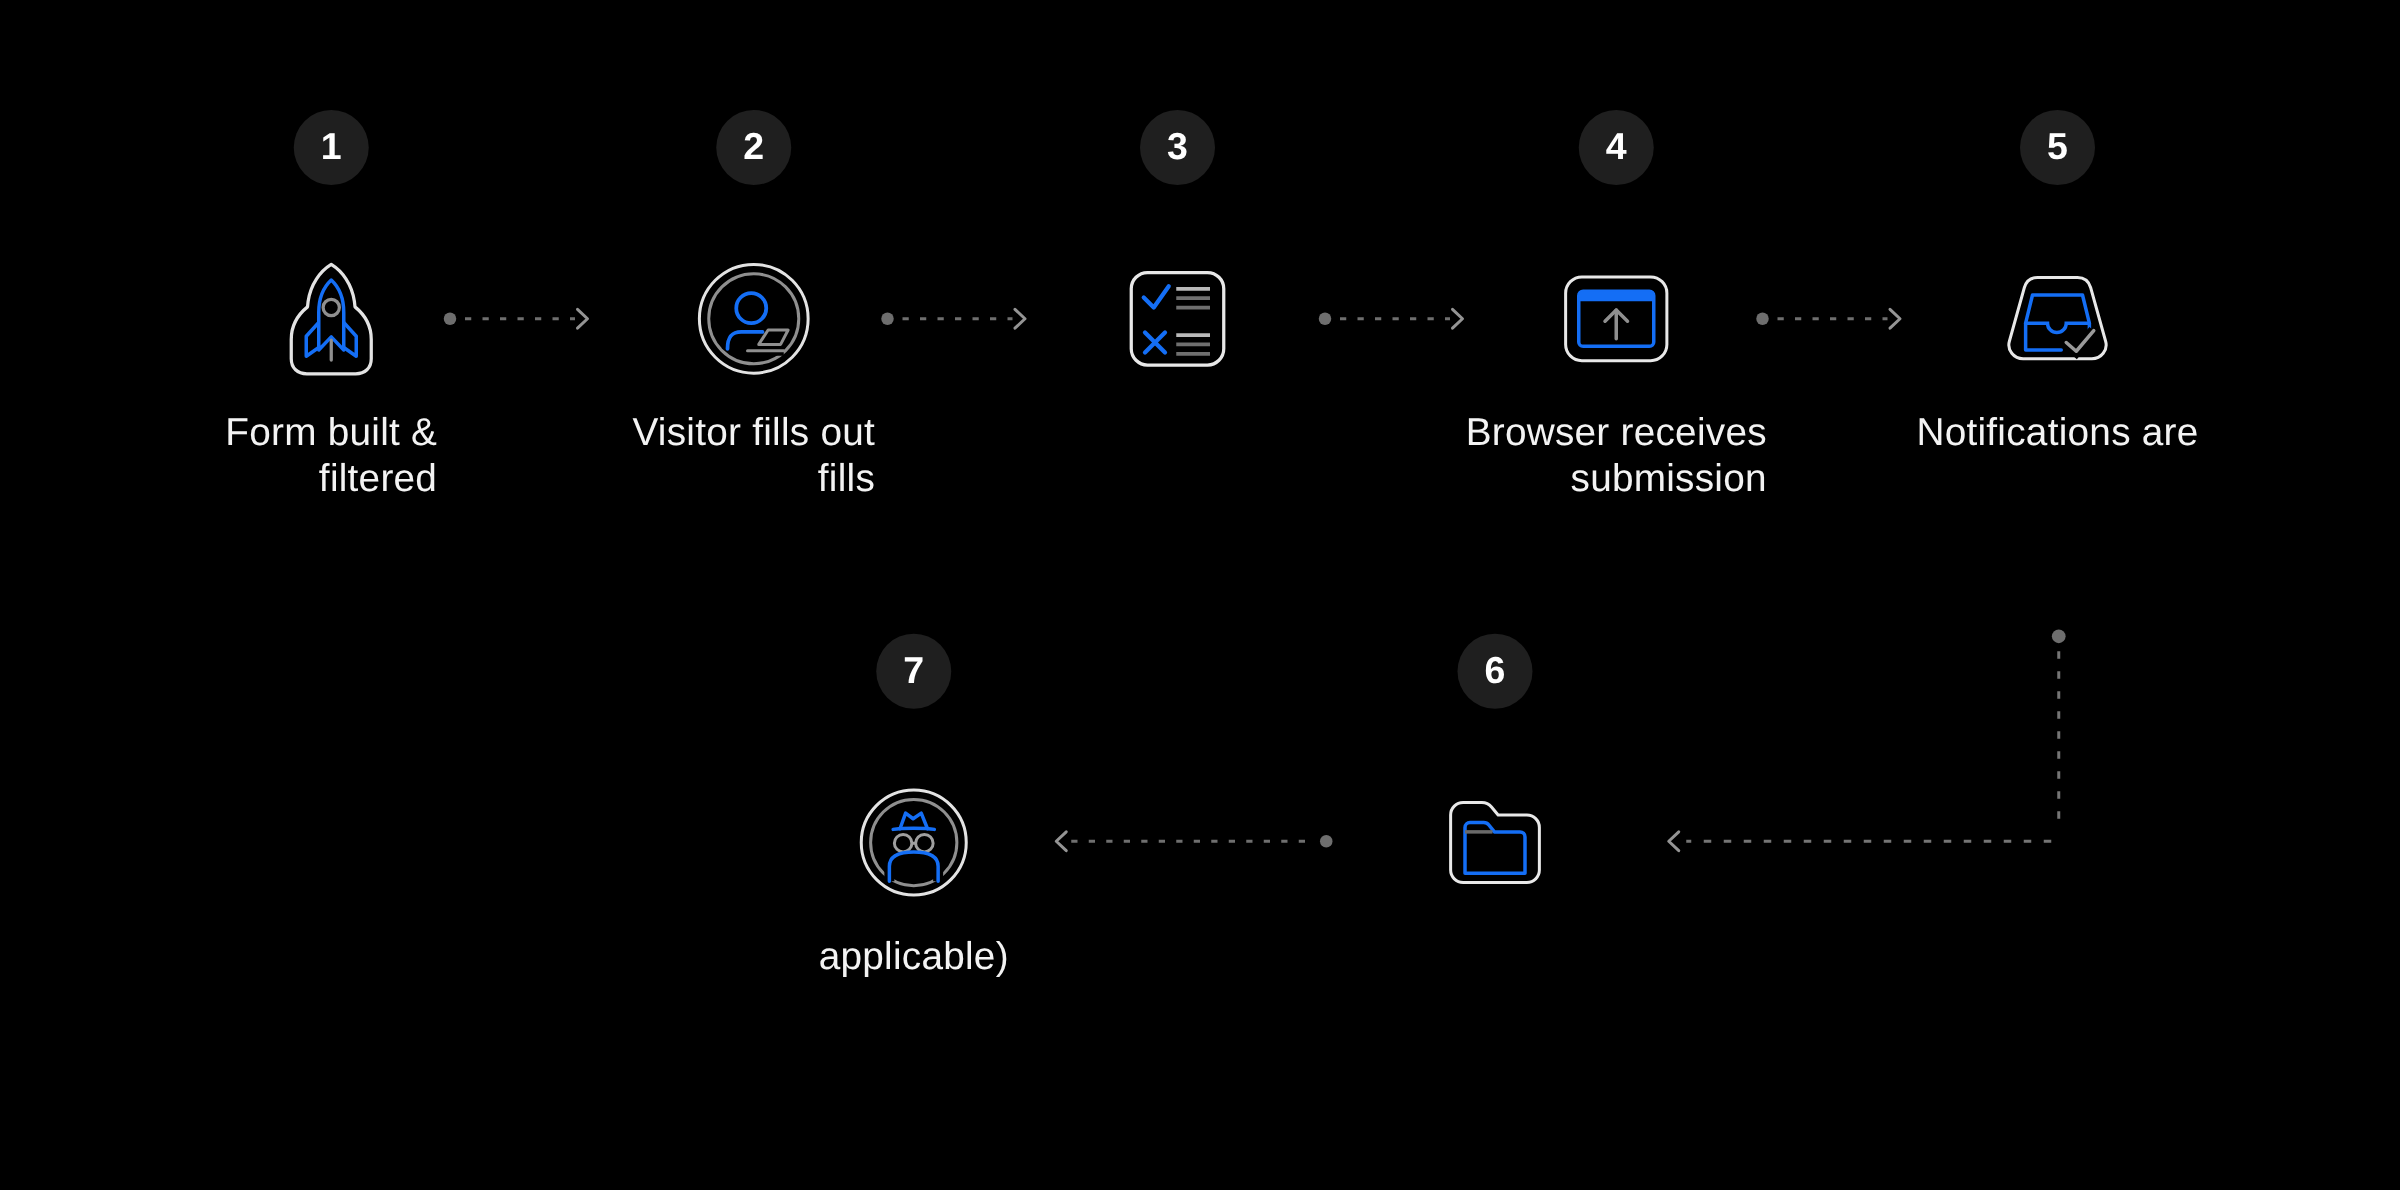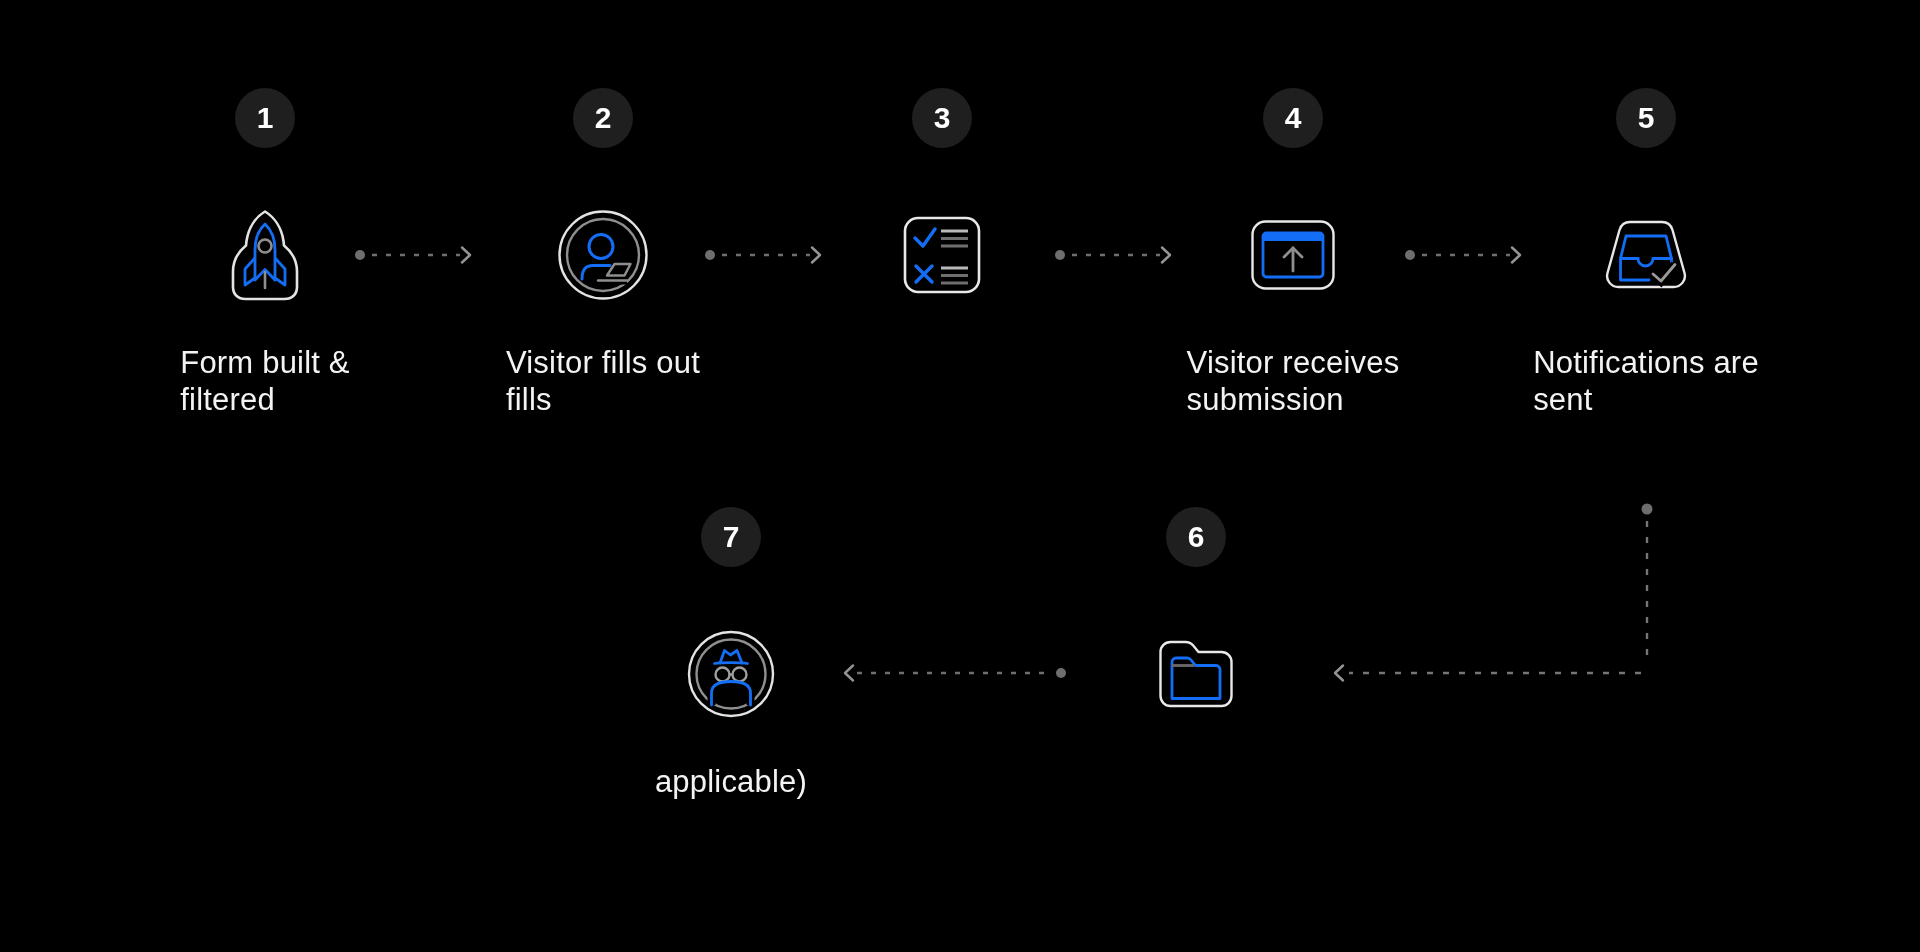--- a/index.html
+++ b/index.html
@@ -8,21 +8,21 @@
     overflow:hidden;font-family:"Liberation Sans",sans-serif;
   }
   .step{position:absolute;width:360px;display:flex;flex-direction:column;align-items:center;}
   .num-badge{
     width:60px;height:60px;border-radius:50%;background:#1F1F1F;
     display:flex;align-items:center;justify-content:center;
     color:#FFFFFF;font-size:30px;font-weight:700;margin-bottom:59px;
   }
   .icon-slot{height:96px;display:flex;align-items:center;justify-content:center;}
   .step-label{
-    margin-top:41px;text-align:left;color:#F3F3F3;
+    margin-top:24px;text-align:right;color:#F3F3F3;
     font-size:31px;line-height:37px;font-weight:400;letter-spacing:.2px;
   }
   .arrow{position:absolute;}
   svg{display:block;}
 </style>
 </head>
 <body>
 
 <div class="canvas">
 
@@ -86,40 +86,39 @@
     <div class="icon-slot">
       <svg width="86" height="72" viewBox="0 0 86 72">
         <rect x="2.5" y="2.5" width="81" height="67" rx="13" fill="none" stroke="#E8E8E8" stroke-width="2.4"></rect>
         <rect x="13" y="14" width="60" height="44" rx="3.5" fill="none" stroke="#146EF5" stroke-width="2.8"></rect>
         <path d="M13 17.5 A3.5 3.5 0 0 1 16.5 14 L69.5 14 A3.5 3.5 0 0 1 73 17.5 L73 22 L13 22 Z" fill="#146EF5"></path>
         <line x1="43" y1="52" x2="43" y2="29" stroke="#8F8F8F" stroke-width="2.8" stroke-linecap="round"></line>
         <path d="M34 38 L43 29 L52 38" fill="none" stroke="#8F8F8F" stroke-width="2.8" stroke-linecap="round" stroke-linejoin="round"></path>
       </svg>
     </div>
     <div class="step-label">
-      <div>Visitor receives</div>
+      <div>Browser receives</div>
       <div>submission</div>
     </div>
   </div>
 
   <div class="step" style="left:1466px;top:88px;">
     <div class="num-badge">5</div>
     <div class="icon-slot">
       <svg width="90" height="74" viewBox="0 0 90 74">
         <path d="M29 4 L61 4 C66 4 70 7 71.5 12 L83.5 55 C85.5 62 80 69 72.5 69 L17.5 69 C10 69 4.5 62 6.5 55 L18.5 12 C20 7 24 4 29 4 Z" fill="none" stroke="#E8E8E8" stroke-width="2.4" stroke-linejoin="round"></path>
         <path d="M19.5 40.5 L25 18 L65 18 L70.5 40.5 L70.5 48" fill="none" stroke="#146EF5" stroke-width="2.8" stroke-linejoin="round" stroke-linecap="round"></path>
         <path d="M19.5 40.5 L37 40.5 A7.5 7.5 0 0 0 52 40.5 L70.5 40.5" fill="none" stroke="#146EF5" stroke-width="2.8" stroke-linecap="round"></path>
         <path d="M19.5 40.5 L19.5 62 L48 62" fill="none" stroke="#146EF5" stroke-width="2.8" stroke-linejoin="round" stroke-linecap="round"></path>
         <path d="M52 56 L60 63 L74 46.5" fill="none" stroke="#000" stroke-width="9"></path>
         <path d="M52 56 L60 63 L74 46.5" fill="none" stroke="#9A9A9A" stroke-width="2.8" stroke-linecap="round" stroke-linejoin="round"></path>
       </svg>
     </div>
     <div class="step-label">
       <div>Notifications are</div>
-      <div>sent</div>
     </div>
   </div>
 
   <div class="step" style="left:1016px;top:507px;">
     <div class="num-badge">6</div>
     <div class="icon-slot">
       <svg width="88" height="76" viewBox="0 0 88 76">
         <path d="M8.5 16 C8.5 10.5 13 6 18.5 6 L33.5 6 C36.5 6 39.3 7.3 41.2 9.6 L46.5 16 L69.5 16 C75 16 79.5 20.5 79.5 26 L79.5 60 C79.5 65.5 75 70 69.5 70 L18.5 70 C13 70 8.5 65.5 8.5 60 Z" fill="none" stroke="#E8E8E8" stroke-width="2.4" stroke-linejoin="round"></path>
         <path d="M20 62.5 L20 26 C20 23.8 21.8 22 24 22 L35 22 C36.6 22 38.1 22.7 39.1 24 L43.5 29.5 L64 29.5 C66.2 29.5 68 31.3 68 33.5 L68 62.5 Z" fill="none" stroke="#146EF5" stroke-width="2.8" stroke-linejoin="round"></path>
         <path d="M20 29.5 L42 29.5" stroke="#6A6A6A" stroke-width="2.8"></path>

